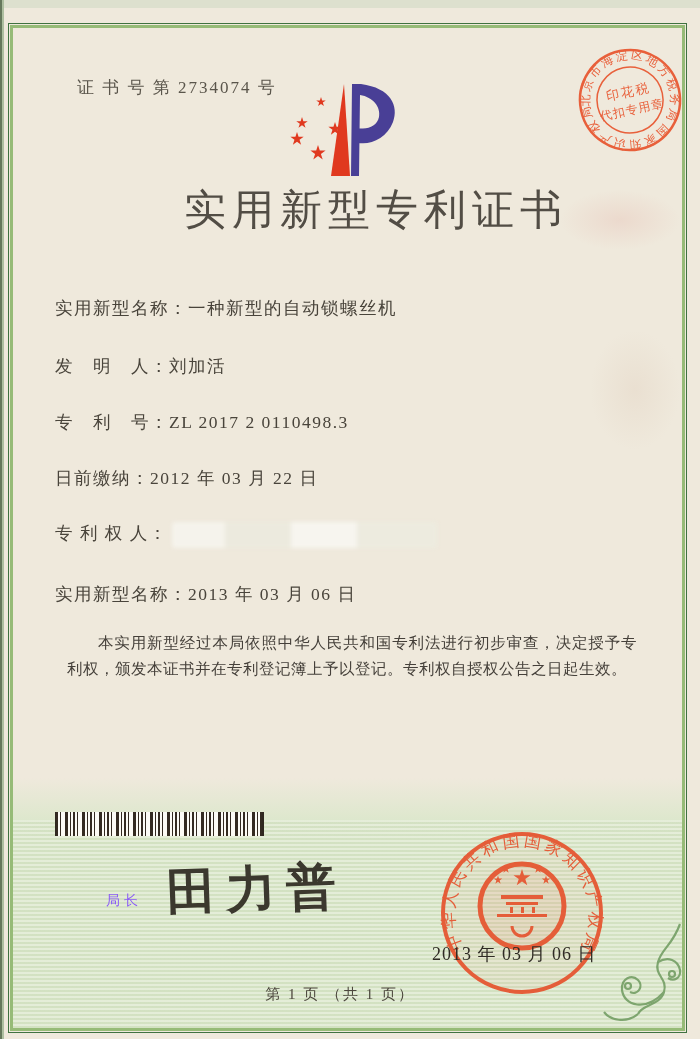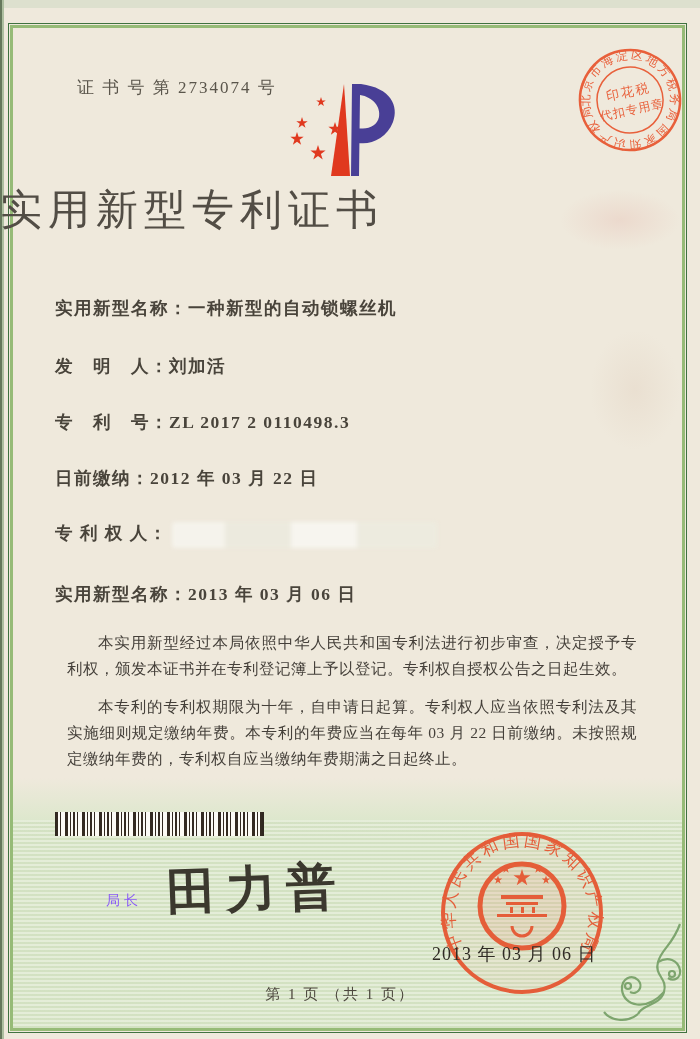--- a/index.html
+++ b/index.html
@@ -22,23 +22,23 @@
     background:linear-gradient(180deg,rgba(219,231,203,0) 0,rgba(219,231,203,.9) 42px,#dbe7cb 60px);}
   .band-stripes{left:10px;top:820px;width:673px;height:209px;
     background:repeating-linear-gradient(180deg,rgba(255,255,255,.45) 0 2px,rgba(186,208,166,.45) 2px 4px);
     opacity:.55;}
   
   .stain1{left:560px;top:190px;width:120px;height:60px;border-radius:50%;
     background:radial-gradient(closest-side,rgba(225,170,160,.25),rgba(225,170,160,0));}
   .stain2{left:590px;top:330px;width:90px;height:120px;border-radius:50%;
     background:radial-gradient(closest-side,rgba(215,190,170,.22),rgba(215,190,170,0));}
   .cert-no{left:70px;top:76px;font-size:17px;letter-spacing:2px;color:#5a554b;margin-left:7px;}
-  .title{left:0;top:182px;width:568px;text-align:left;font-size:42px;
+  .title{left:0;top:182px;width:568px;text-align:right;font-size:42px;
     letter-spacing:6px;color:#524d45;}
-  .row{left:55px;font-size:17.5px;letter-spacing:1.5px;color:#49443b;white-space:nowrap;font-weight:bold;}
+  .row{left:55px;font-size:17.5px;letter-spacing:1.5px;color:#49443b;white-space:nowrap;}
   .redact{display:inline-block;vertical-align:middle;width:265px;height:26px;margin-left:4px;
     background:linear-gradient(90deg,#f5f3ec 0 20%,#eceade 20% 45%,#f7f5ef 45% 70%,#edebdf 70%);
     filter:blur(2px);border-radius:2px;}
   .body-text{left:55px;top:618px;width:594px;font-size:15.5px;line-height:26px;
     text-align:justify;color:#45403a;letter-spacing:.5px;}
   .body-text p{margin:12px;text-indent:2em;}
   .barcode{left:55px;top:812px;width:206px;height:24px;background:#fbfaf6;
     border-left:1px solid #2f2720;border-right:2px solid #2f2720;}
   .barcode::after{content:"";position:absolute;inset:0;
     background:repeating-linear-gradient(90deg,
@@ -116,21 +116,20 @@
 </div>
 <div class="abs row" style="top:521px">
   <span>专 利 权 人：</span><span class="redact"></span>
 </div>
 <div class="abs row" style="top:582px">
   <span>实用新型名称：</span><span>2013 年 03 月 06 日</span>
 </div>
 
 <div class="abs body-text">
   <p>本实用新型经过本局依照中华人民共和国专利法进行初步审查，决定授予专利权，颁发本证书并在专利登记簿上予以登记。专利权自授权公告之日起生效。</p>
-  <p>本专利的专利权期限为十年，自申请日起算。专利权人应当依照专利法及其实施细则规定缴纳年费。本专利的年费应当在每年 03 月 22 日前缴纳。未按照规定缴纳年费的，专利权自应当缴纳年费期满之日起终止。</p>
 </div>
 
 <div class="abs barcode"></div>
 
 <div class="abs sig-title">局长</div>
 <div class="abs sig-name">田力普</div>
 
 <svg class="abs seal-svg" style="left:427px;top:818px;" width="190" height="190" viewBox="0 0 190 190">
   <defs>
     <path id="seal-arc" d="M 36 130 A 68 68 0 1 1 154 130" fill="none"></path>

